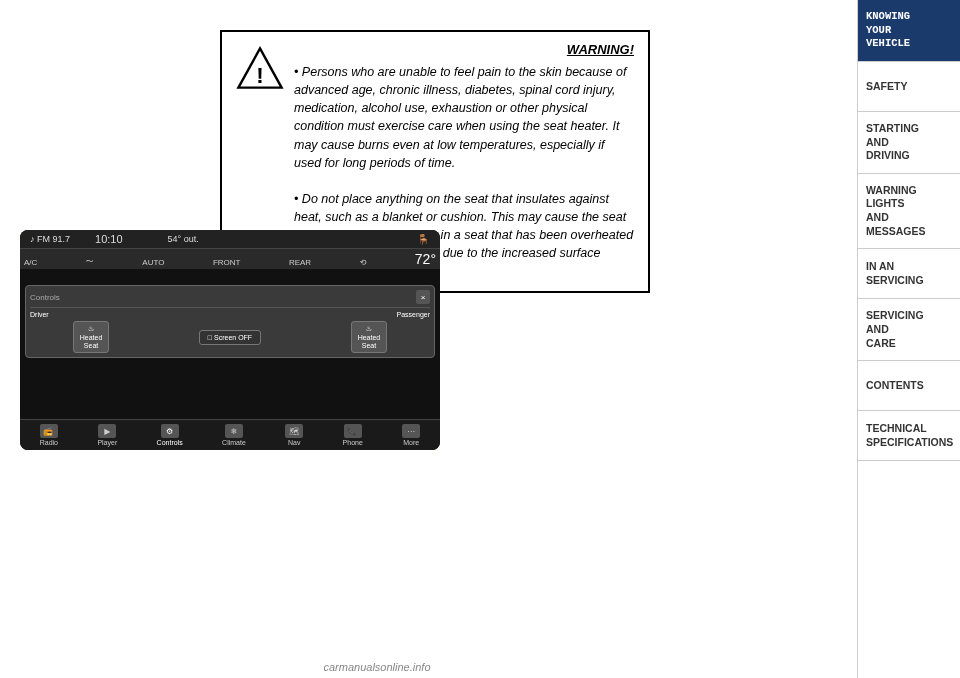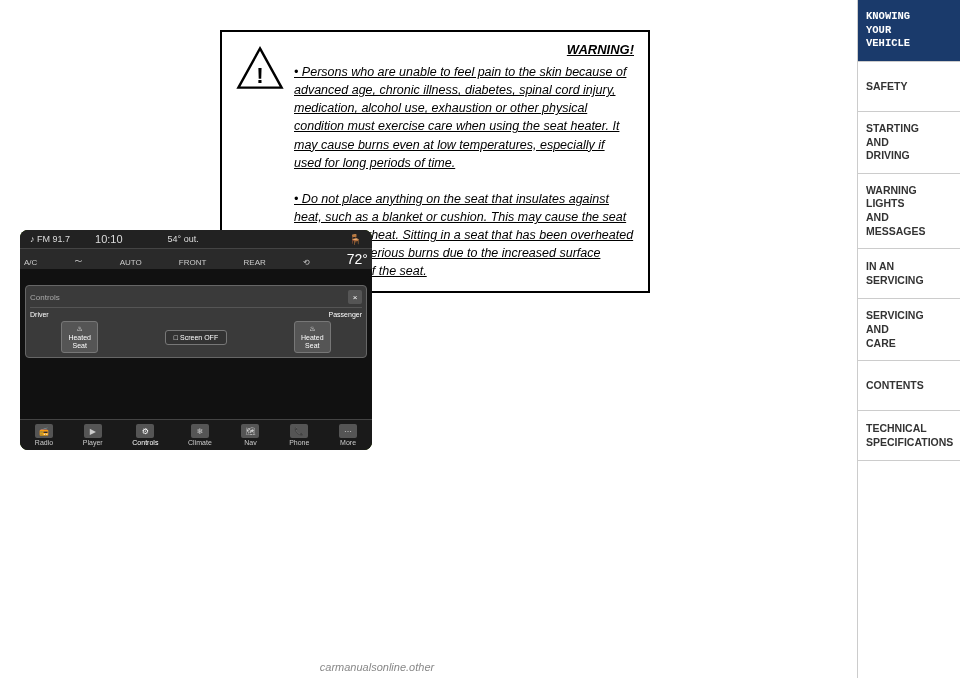--- a/index.html
+++ b/index.html
@@ -51,29 +51,28 @@
       text-align: right;
       font-size: 13px;
       text-decoration: underline;
       margin-bottom: 6px;
     }
 
     .warning-body {
       font-style: italic;
       font-size: 12.5px;
       line-height: 1.45;
-      text-decoration: underline;
     }
 
     
     .car-screen-area {
       position: absolute;
       left: 20px;
       top: 230px;
-      width: 352px;
+      width: 420px;
       height: 220px;
       background: #84cc16;
       border-radius: 8px;
       overflow: hidden;
       padding: 0;
     }
 
     .screen-wrapper {
       width: 100%;
       height: 100%;
@@ -373,21 +372,21 @@
           <span>Phone</span>
         </div>
         <div class="nav-item">
           <div class="nav-icon">⋯</div>
           <span>More</span>
         </div>
       </div>
     </div>
   </div>
 
-  <div class="watermark">carmanualsonline.other</div>
+  <div class="watermark">carmanualsonline.info</div>
 </div>
 
 <div class="sidebar">
   <div class="sidebar-item active" style="white-space:pre-line;">KNOWING
 YOUR
 VEHICLE</div>
   <div class="sidebar-item">SAFETY</div>
   <div class="sidebar-item" style="white-space:pre-line;">STARTING
 AND
 DRIVING</div>

